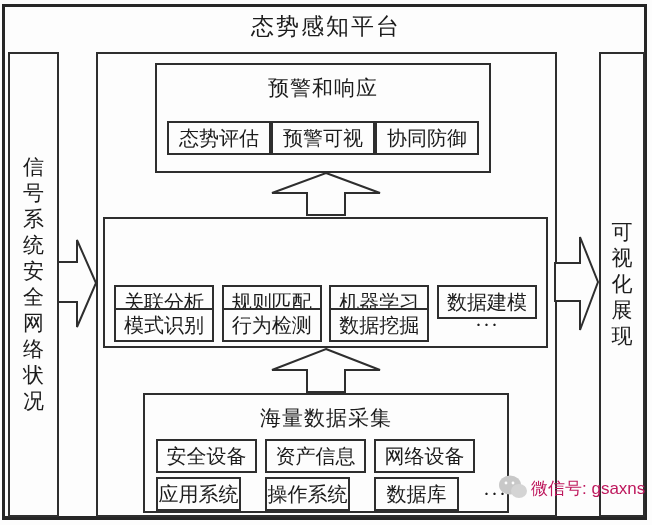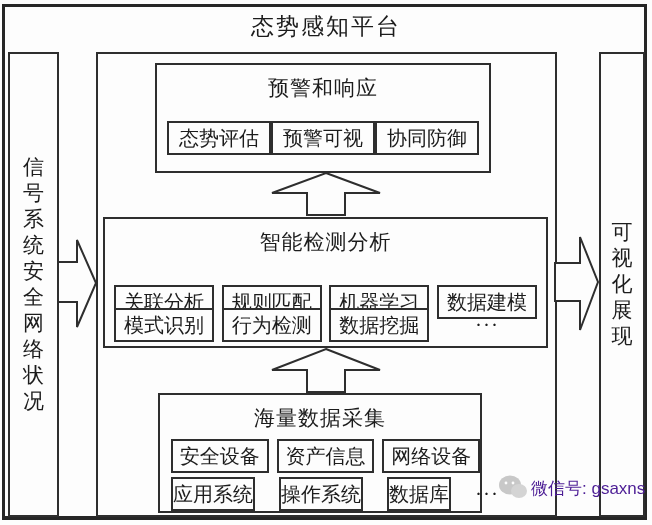--- a/index.html
+++ b/index.html
@@ -27,21 +27,21 @@
   .body-frame {
     position:absolute; left:96px; top:52px; width:461px; height:465px;
     border:2px solid #2e2e2e; box-sizing:border-box;
   }
   .layer {
     position:absolute; border:2px solid #2e2e2e; box-sizing:border-box;
     background:#fdfdfd;
   }
   .layer-warning    { left:155px; top:63px;  width:336px; height:110px; }
   .layer-analysis   { left:103px; top:217px; width:445px; height:131px; }
-  .layer-collection { left:143px; top:393px; width:324px; height:120px;margin-left:15px; }
+  .layer-collection { left:143px; top:393px; width:366px; height:120px; }
   .layer-title { text-align:center; font-size:21px; margin-top:9px; letter-spacing:1px; }
   .items-row { position:absolute; left:0; right:0; display:flex; }
   .row-between { justify-content:space-between; }
   .layer-warning  .items-row { top:56px; padding:0 10px; }
   .layer-analysis .row1 { top:50px; padding:16px 9px; }
   .layer-analysis .row2 { top:89px; padding:0 9px; }
   .layer-collection .row1 { top:44px; padding-left:11px; gap:8px; }
   .layer-collection .row2 { top:82px; padding-left:11px; gap:24px; }
   .item {
     border:2px solid #2e2e2e; box-sizing:border-box; height:34px;
@@ -56,21 +56,21 @@
     font-size:21px; letter-spacing:1px;
   }
   .layer-analysis .ellipsis-cell { width:100px; }
   .layer-collection .ellipsis-cell { width:28px; }
   .arrows-overlay { position:absolute; left:0; top:0; width:652px; height:525px; pointer-events:none; }
   .arrows-overlay polygon { fill:#fdfdfd; stroke:#2e2e2e; stroke-width:2; }
   .watermark {
     position:absolute; left:498px; top:474px; display:flex; align-items:center; gap:3px;
     font-family:"Liberation Sans","DejaVu Sans",sans-serif;
   }
-  .wm-text { font-size:17px; color:#4c1d95; white-space:nowrap; }
+  .wm-text { font-size:17px; color:#be185d; white-space:nowrap; }
 </style>
 </head>
 <body>
 
 <div class="stage">
 
   <div class="outer-frame"></div>
 
   <div class="platform-title">态势感知平台</div>
 
@@ -104,21 +104,20 @@
   <div class="layer layer-warning">
     <div class="layer-title">预警和响应</div>
     <div class="items-row row-between">
       <div class="item">态势评估</div>
       <div class="item">预警可视</div>
       <div class="item">协同防御</div>
     </div>
   </div>
 
   <div class="layer layer-analysis">
-    <div class="layer-title">智能检测分析</div>
     <div class="items-row row-between row1">
       <div class="item">关联分析</div>
       <div class="item">规则匹配</div>
       <div class="item">机器学习</div>
       <div class="item">数据建模</div>
     </div>
     <div class="items-row row-between row2">
       <div class="item">模式识别</div>
       <div class="item">行为检测</div>
       <div class="item">数据挖掘</div>

